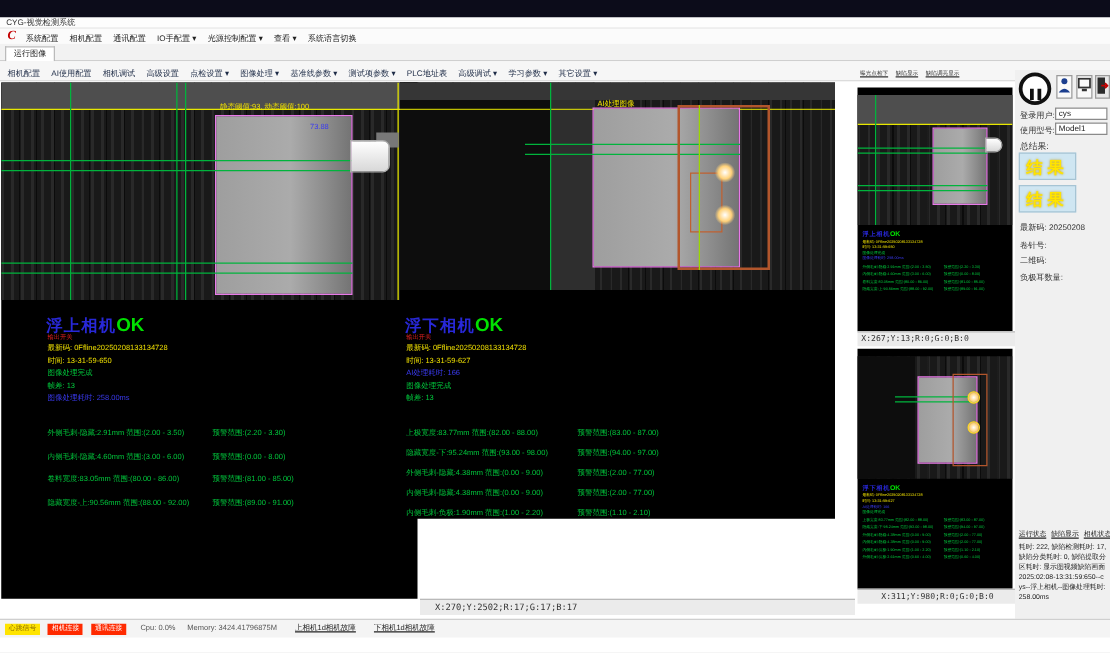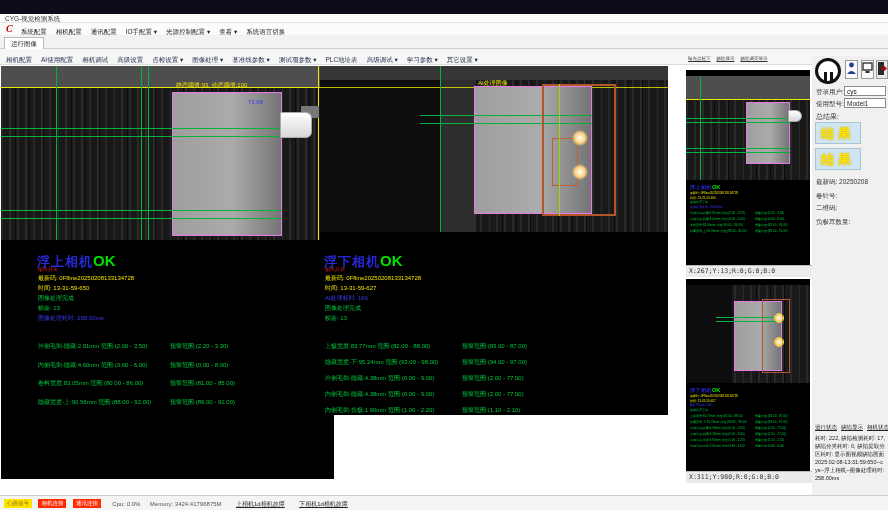--- a/index.html
+++ b/index.html
@@ -207,20 +207,21 @@
           <span class="m">内侧毛刺-负极:1.90mm 范围:(1.00 - 2.20)</span>
           <span class="w">预警范围:(1.10 - 2.10)</span>
         </div>
 
         <div class="mrow">
           <span class="m">外侧毛刺-负极:2.61mm 范围:(0.60 - 4.00)</span>
           <span class="w">预警范围:(0.60 - 4.00)</span>
         </div>
       </div>
   </div>
+  <div class="abs vstatus mono" style="left:336px;top:479px;width:348px;height:13px;">X:270;Y:2502;R:17;G:17;B:17</div>
 
   <div class="abs thumb-head" style="left:688px;top:54px;width:122px;"><span>曝光点检下</span><span>缺陷显示</span><span>缺陷调亮显示</span></div>
 
   <div class="abs thumb" style="left:686px;top:70px;width:124px;height:195px;">
     <div class="abs photo-base streaks" style="left:0;top:6px;width:124px;height:104px;">
       <div class="abs band streaks" style="left:0;top:0;width:124px;height:24px;"></div>
       <div class="abs hline-y" style="left:0;top:23px;width:124px;"></div>
       <div class="abs cell" style="left:60px;top:26px;width:44px;height:62px;"></div>
       <div class="abs hline-g" style="left:0;top:42px;width:104px;"></div>
       <div class="abs hline-g" style="left:0;top:46px;width:104px;"></div>
@@ -306,21 +307,21 @@
             <span class="w">预警范围:(1.10 - 2.10)</span>
           </div>
 
           <div class="mrow">
             <span class="m">外侧毛刺-负极:2.61mm 范围:(0.60 - 4.00)</span>
             <span class="w">预警范围:(0.60 - 4.00)</span>
           </div>
         </div>
     </div>
   </div>
-  <div class="abs vstatus mono" style="left:686px;top:471px;width:148px;height:12px;font-size:6.5px;line-height:11px;padding-left:3px;">X:311;Y:980;R:0;G:0;B:0</div>
+  <div class="abs vstatus mono" style="left:686px;top:471px;width:148px;height:12px;font-size:6.5px;line-height:11px;padding-left:19px;">X:311;Y:980;R:0;G:0;B:0</div>
 
   <div class="abs sidebar">
     <div class="roundbtn">
       <span class="bars"><span class="bar"></span><span class="bar"></span></span>
     </div>
     <div class="sqbtn" style="left:33px;">
       <svg width="11" height="15" viewBox="0 0 11 15">
           <circle cx="5.5" cy="4" r="2.4" fill="#1c3f8f"></circle>
           <path d="M1 13 q4.5 -6 9 0 z" fill="#1c3f8f"></path>
         </svg>

